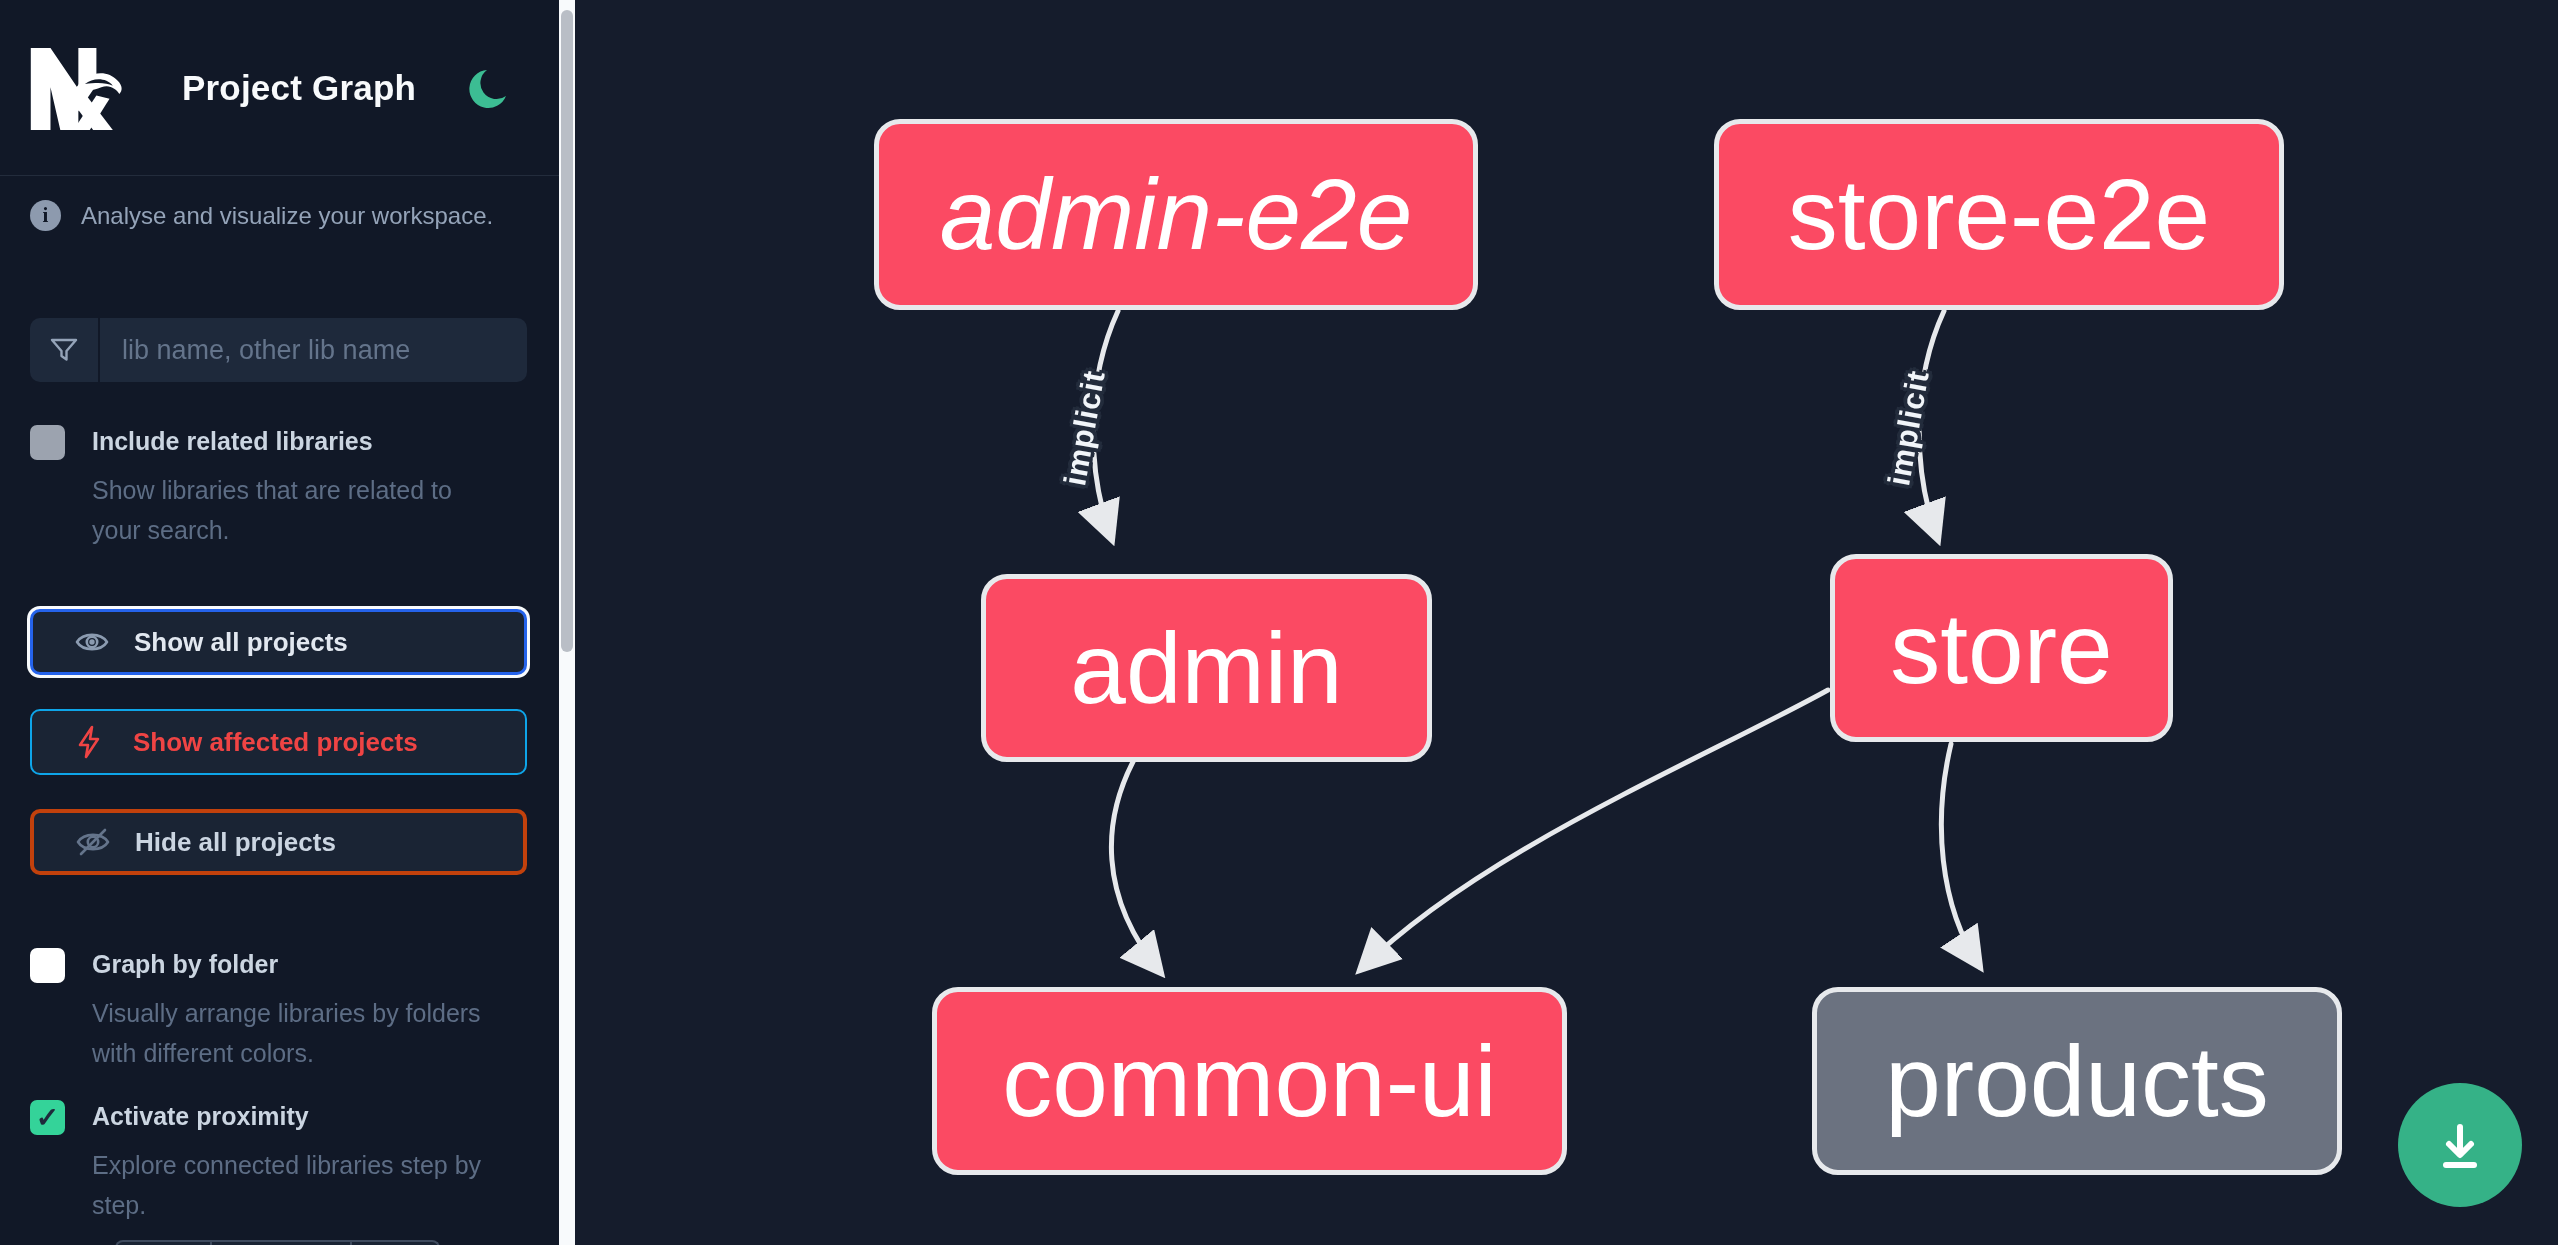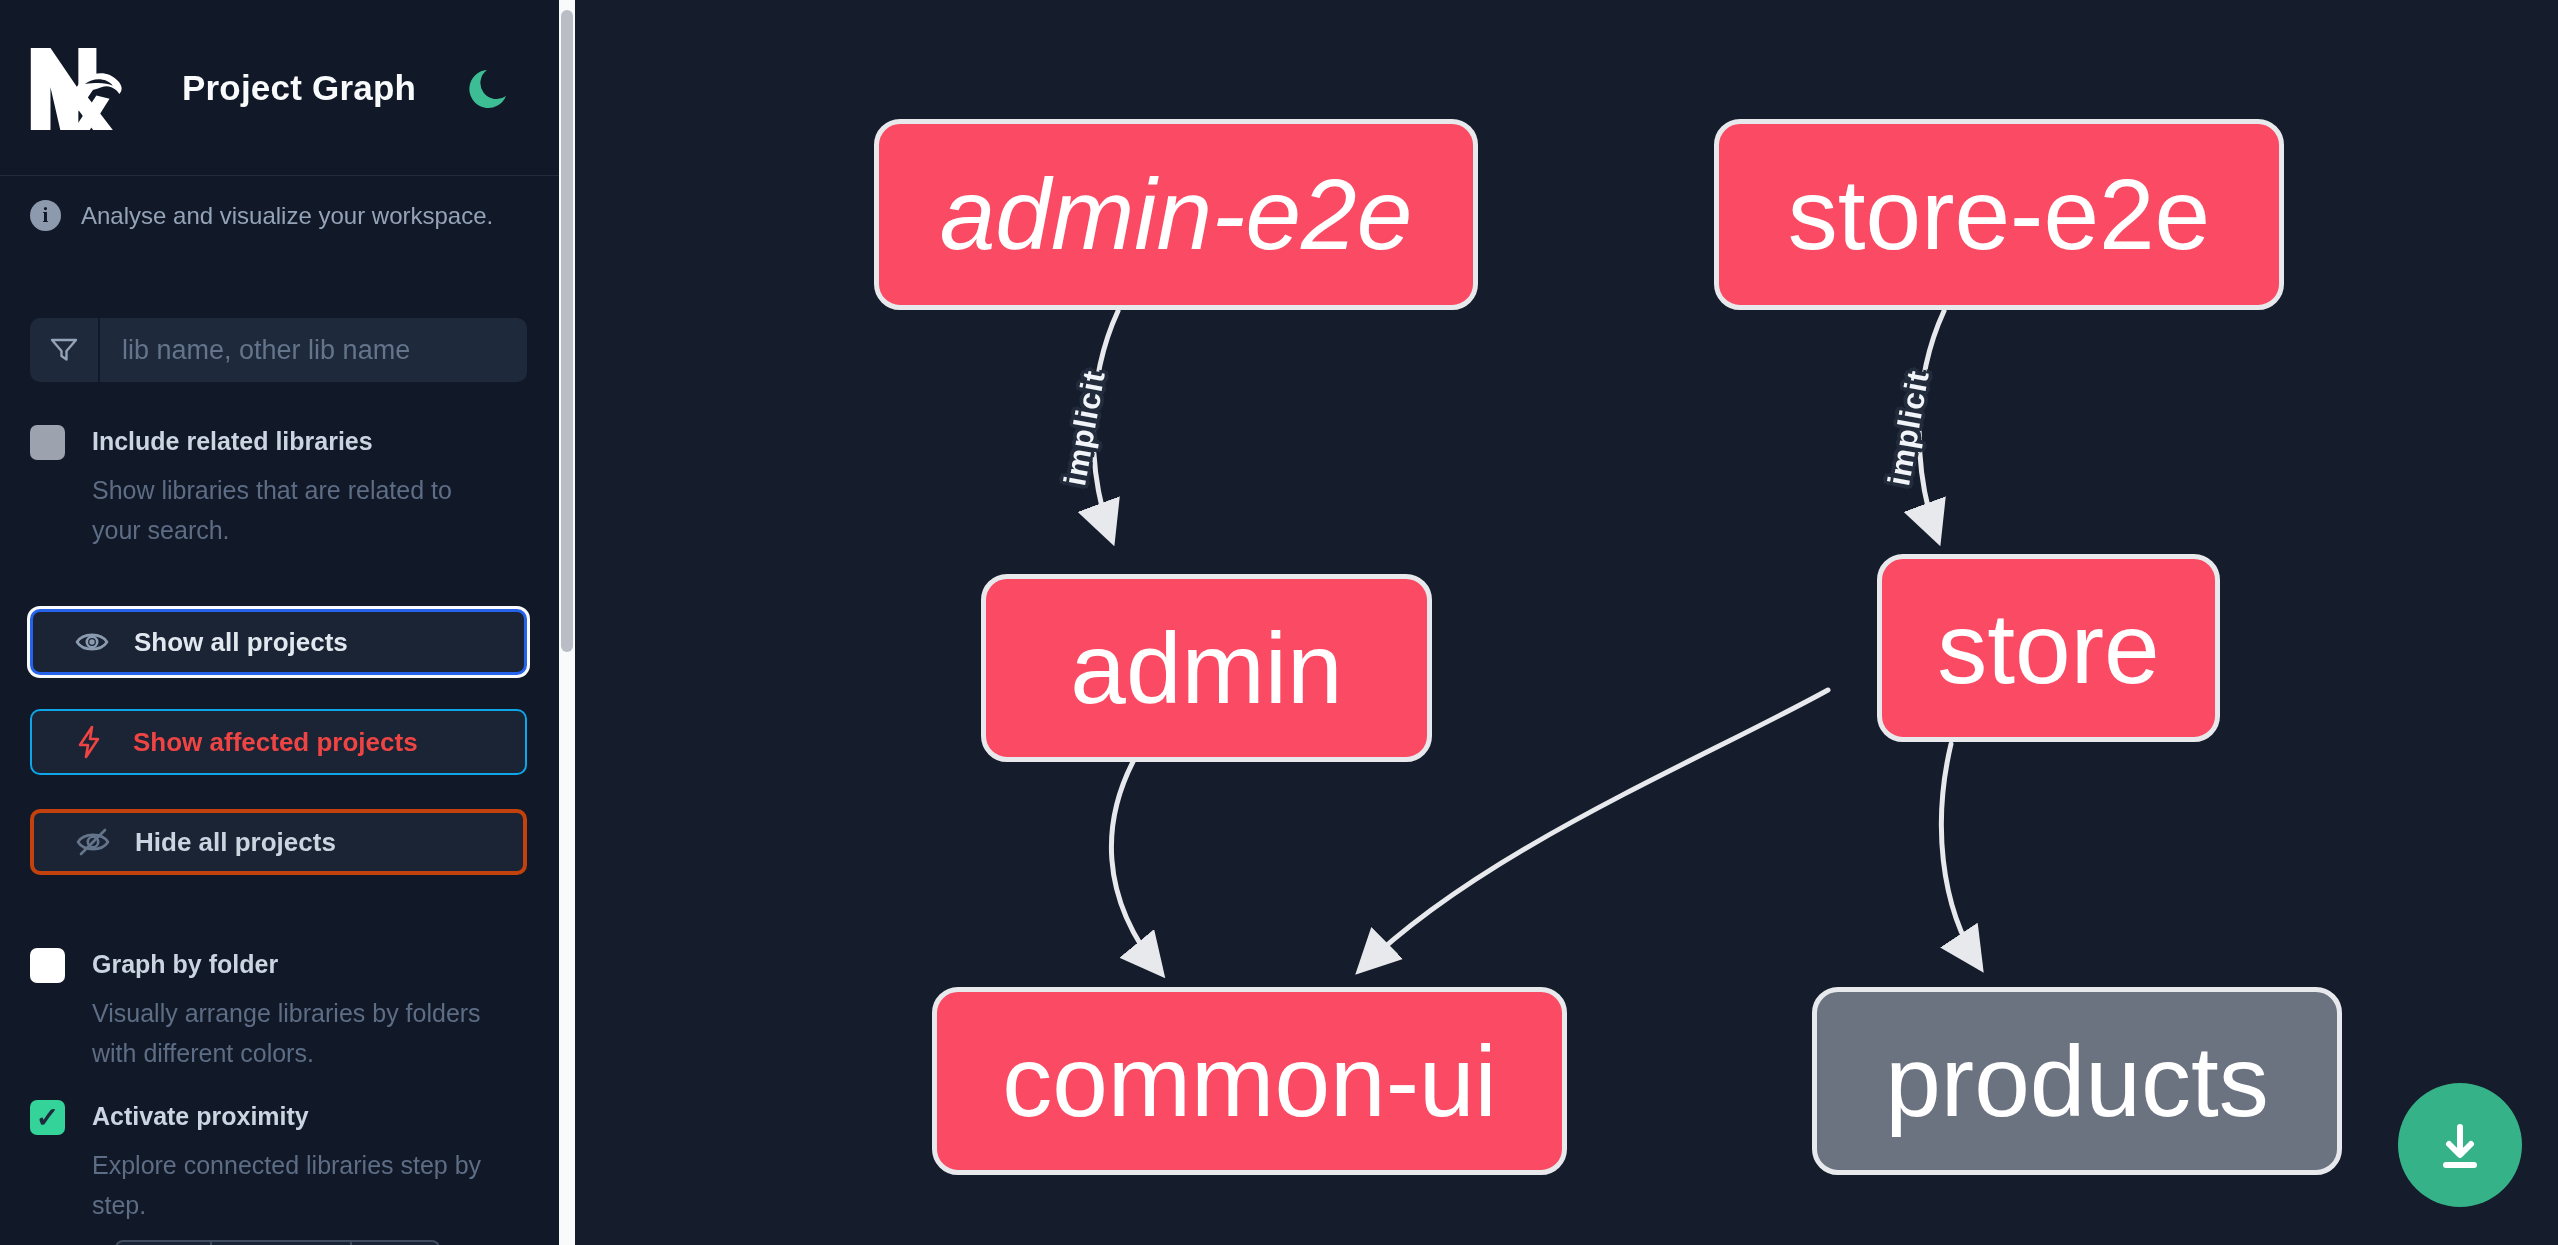--- a/index.html
+++ b/index.html
@@ -202,21 +202,21 @@
 
     <div class="gnode gnode-pink" style="left:299px;  top:119px; width:604px; height:191px;font-style:italic;">
       <span>admin-e2e</span>
     </div>
     <div class="gnode gnode-pink" style="left:1139px; top:119px; width:570px; height:191px;">
       <span>store-e2e</span>
     </div>
     <div class="gnode gnode-pink" style="left:406px;  top:554px; width:451px; height:188px;margin-top:20px;">
       <span>admin</span>
     </div>
-    <div class="gnode gnode-pink" style="left:1255px; top:554px; width:343px; height:188px;margin-left:47px;">
+    <div class="gnode gnode-pink" style="left:1255px; top:554px; width:343px; height:188px;">
       <span>store</span>
     </div>
     <div class="gnode gnode-gray" style="left:1237px; top:987px; width:530px; height:188px;">
       <span>products</span>
     </div>
     <div class="gnode gnode-pink" style="left:357px;  top:987px; width:635px; height:188px;">
       <span>common-ui</span>
     </div>
   </main>
 

